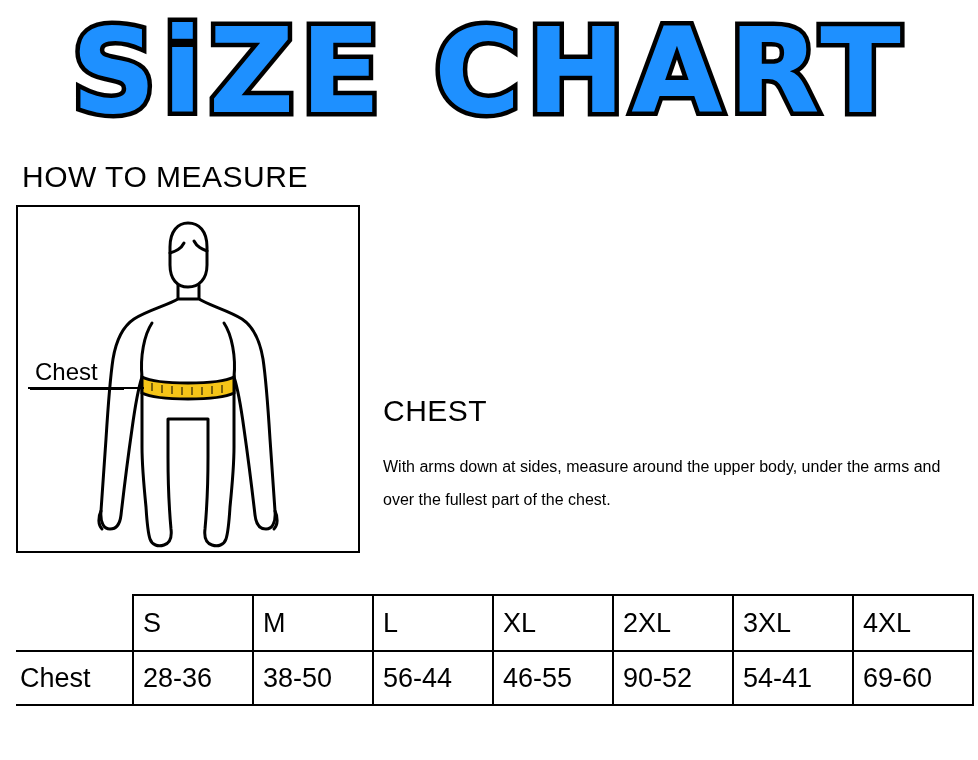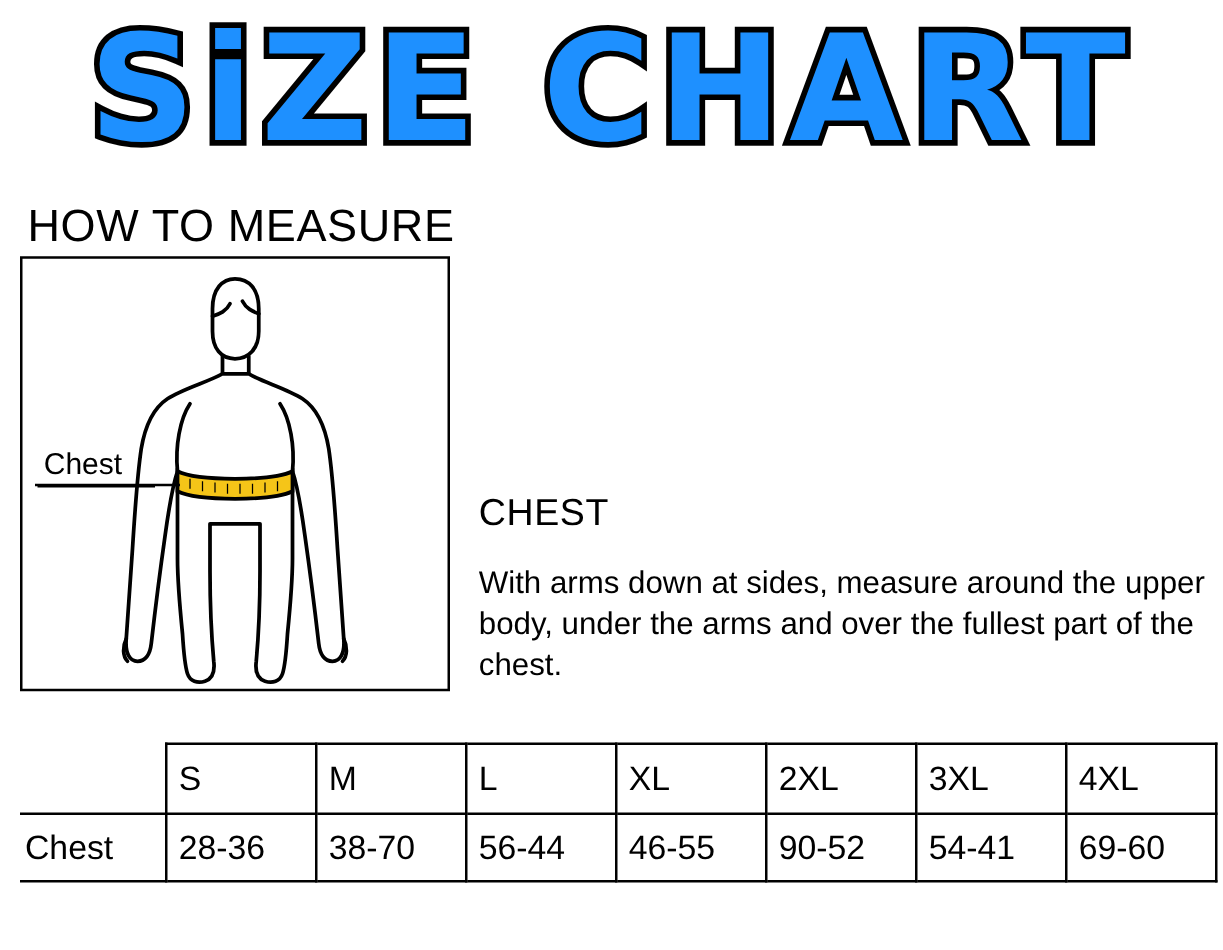--- a/index.html
+++ b/index.html
@@ -40,21 +40,21 @@
     paint-order: stroke fill;
     line-height: 150px;
     white-space: nowrap;
   }
 
   
   .how-to {
     position: absolute;
     left: 22px;
     top: 160px;
-    font-size: 36px;
+    font-size: 30px;
     font-family: "Liberation Sans", sans-serif;
     letter-spacing: 0.5px;
   }
 
   
   .figure-box {
     position: absolute;
     left: 16px;
     top: 205px;
     width: 344px;
@@ -90,21 +90,21 @@
     top: 394px;
     font-size: 30px;
     font-family: "Liberation Sans", sans-serif;
     letter-spacing: 0.5px;
   }
   .desc-body {
     position: absolute;
     left: 383px;
     top: 450px;
     width: 590px;
-    font-size: 25px;
+    font-size: 16px;
     line-height: 33px;
     font-family: "Liberation Sans", sans-serif;
   }
 
   
   .size-table {
     position: absolute;
     left: 16px;
     top: 594px;
     border-collapse: collapse;
@@ -227,21 +227,21 @@
       <td class="cell">M</td>
       <td class="cell">L</td>
       <td class="cell">XL</td>
       <td class="cell">2XL</td>
       <td class="cell">3XL</td>
       <td class="cell">4XL</td>
     </tr>
     <tr>
       <td class="rowhead">Chest</td>
       <td class="cell">28-36</td>
-      <td class="cell">38-70</td>
+      <td class="cell">38-50</td>
       <td class="cell">56-44</td>
       <td class="cell">46-55</td>
       <td class="cell">90-52</td>
       <td class="cell">54-41</td>
       <td class="cell">69-60</td>
     </tr>
   </tbody>
 </table>
 
 </body></html>

